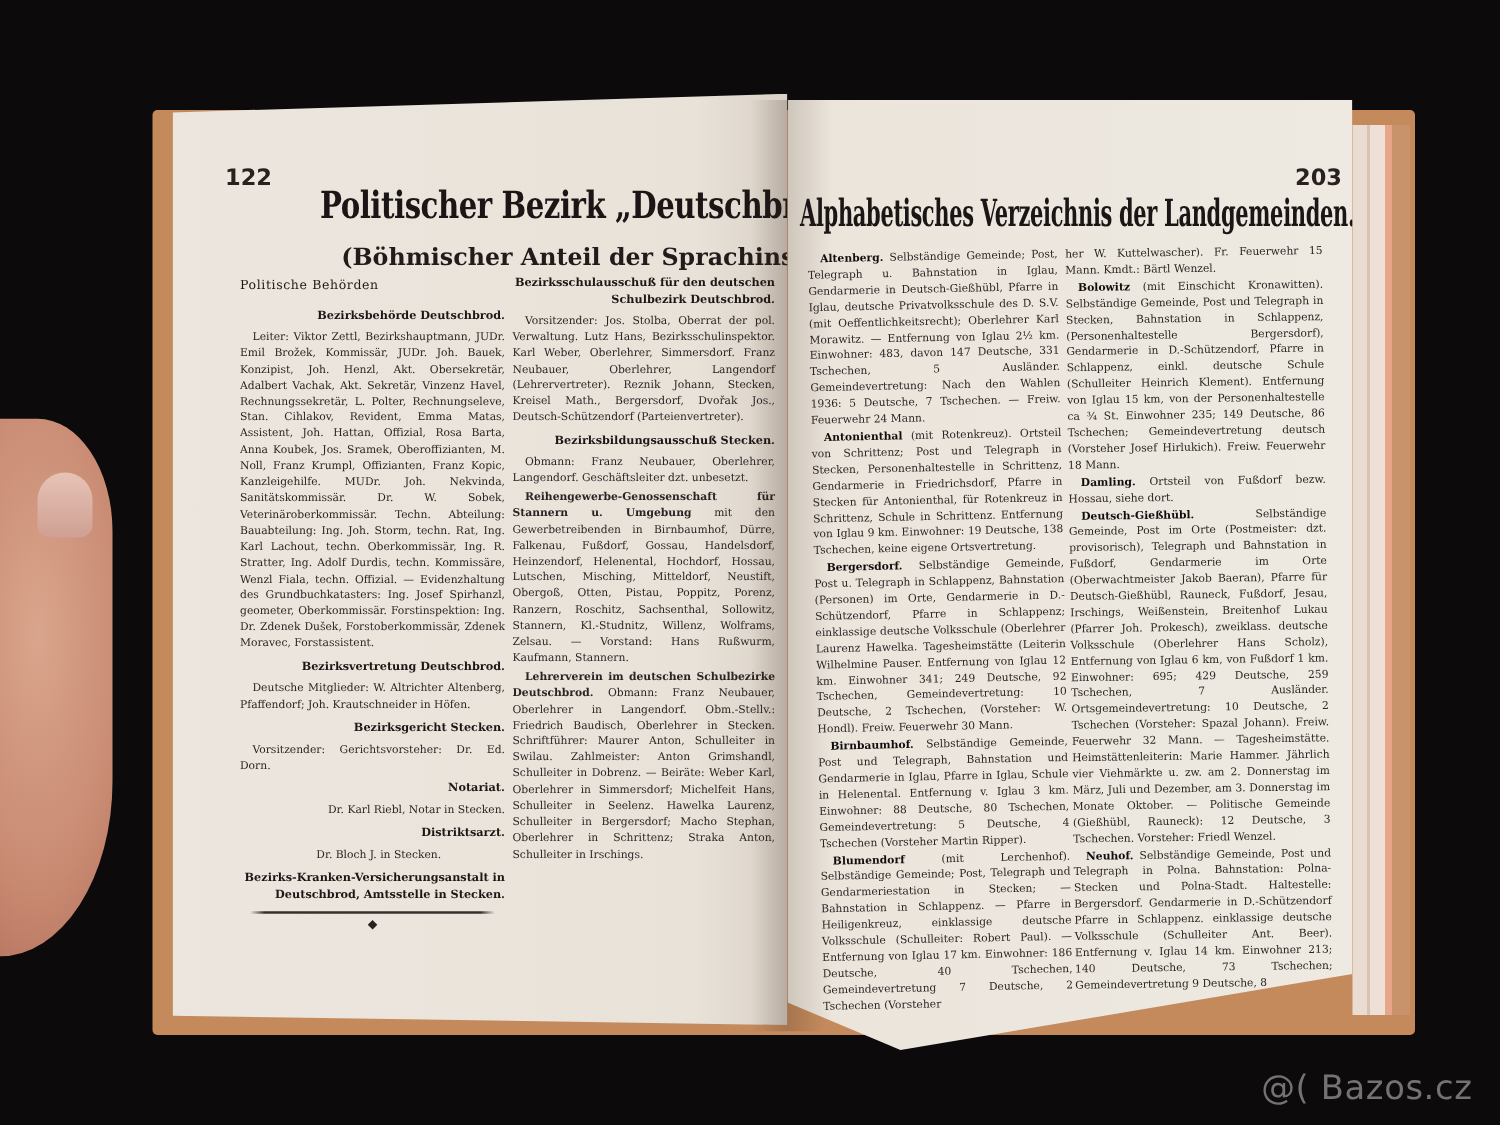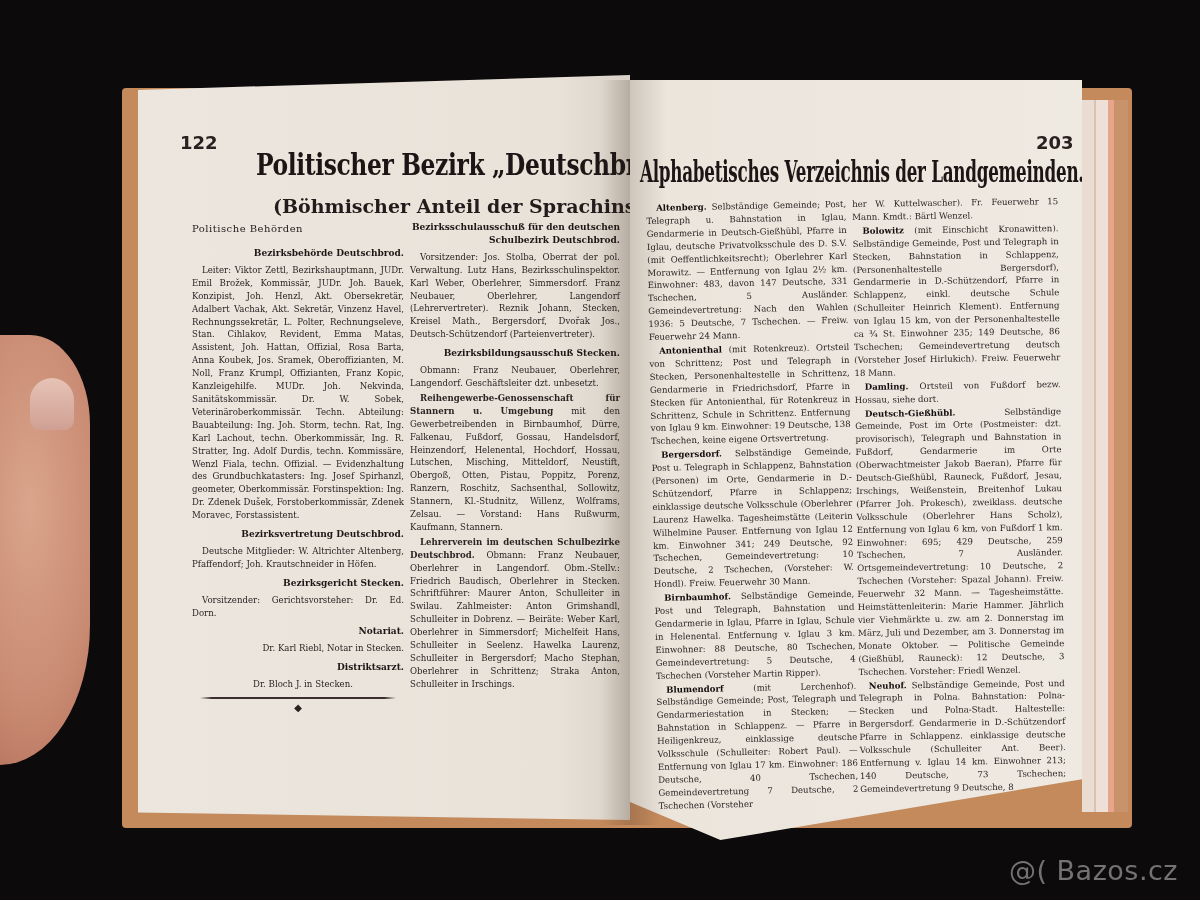--- a/index.html
+++ b/index.html
@@ -105,20 +105,21 @@
       <div class="block-title">Bezirksbehörde Deutschbrod.</div>
       <div class="para">Leiter: Viktor Zettl, Bezirkshauptmann, JUDr. Emil Brožek, Kommissär, JUDr. Joh. Bauek, Konzipist, Joh. Henzl, Akt. Obersekretär, Adalbert Vachak, Akt. Sekretär, Vinzenz Havel, Rechnungssekretär, L. Polter, Rechnungseleve, Stan. Cihlakov, Revident, Emma Matas, Assistent, Joh. Hattan, Offizial, Rosa Barta, Anna Koubek, Jos. Sramek, Oberoffizianten, M. Noll, Franz Krumpl, Offizianten, Franz Kopic, Kanzleigehilfe. MUDr. Joh. Nekvinda, Sanitätskommissär. Dr. W. Sobek, Veterinäroberkommissär. Techn. Abteilung: Bauabteilung: Ing. Joh. Storm, techn. Rat, Ing. Karl Lachout, techn. Oberkommissär, Ing. R. Stratter, Ing. Adolf Durdis, techn. Kommissäre, Wenzl Fiala, techn. Offizial. — Evidenzhaltung des Grundbuchkatasters: Ing. Josef Spirhanzl, geometer, Oberkommissär. Forstinspektion: Ing. Dr. Zdenek Dušek, Forstoberkommissär, Zdenek Moravec, Forstassistent.</div>
       <div class="block-title">Bezirksvertretung Deutschbrod.</div>
       <div class="para">Deutsche Mitglieder: W. Altrichter Altenberg, Pfaffendorf; Joh. Krautschneider in Höfen.</div>
       <div class="block-title">Bezirksgericht Stecken.</div>
       <div class="para">Vorsitzender: Gerichtsvorsteher: Dr. Ed. Dorn.</div>
       <div class="block-title">Notariat.</div>
       <div class="para" style="text-align:right;">Dr. Karl Riebl, Notar in Stecken.</div>
       <div class="block-title">Distriktsarzt.</div>
       <div class="para" style="text-align:center;">Dr. Bloch J. in Stecken.</div>
+      <div class="block-title" style="margin-top:6px;">Bezirks-Kranken-Versicherungsanstalt in Deutschbrod, Amtsstelle in Stecken.</div>
       <div class="rule"></div>
       <div class="ornament">◆</div>
     </div>
 
     <div class="col" style="left:272px;top:140px;width:210px;">
       <div class="block-title">Bezirksschulausschuß für den deutschen Schulbezirk Deutschbrod.</div>
       <div class="para">Vorsitzender: Jos. Stolba, Oberrat der pol. Verwaltung. Lutz Hans, Bezirksschulinspektor. Karl Weber, Oberlehrer, Simmersdorf. Franz Neubauer, Oberlehrer, Langendorf (Lehrervertreter). Reznik Johann, Stecken, Kreisel Math., Bergersdorf, Dvořak Jos., Deutsch-Schützendorf (Parteienvertreter).</div>
       <div class="block-title">Bezirksbildungsausschuß Stecken.</div>
       <div class="para">Obmann: Franz Neubauer, Oberlehrer, Langendorf. Geschäftsleiter dzt. unbesetzt.</div>
       <div class="para">

